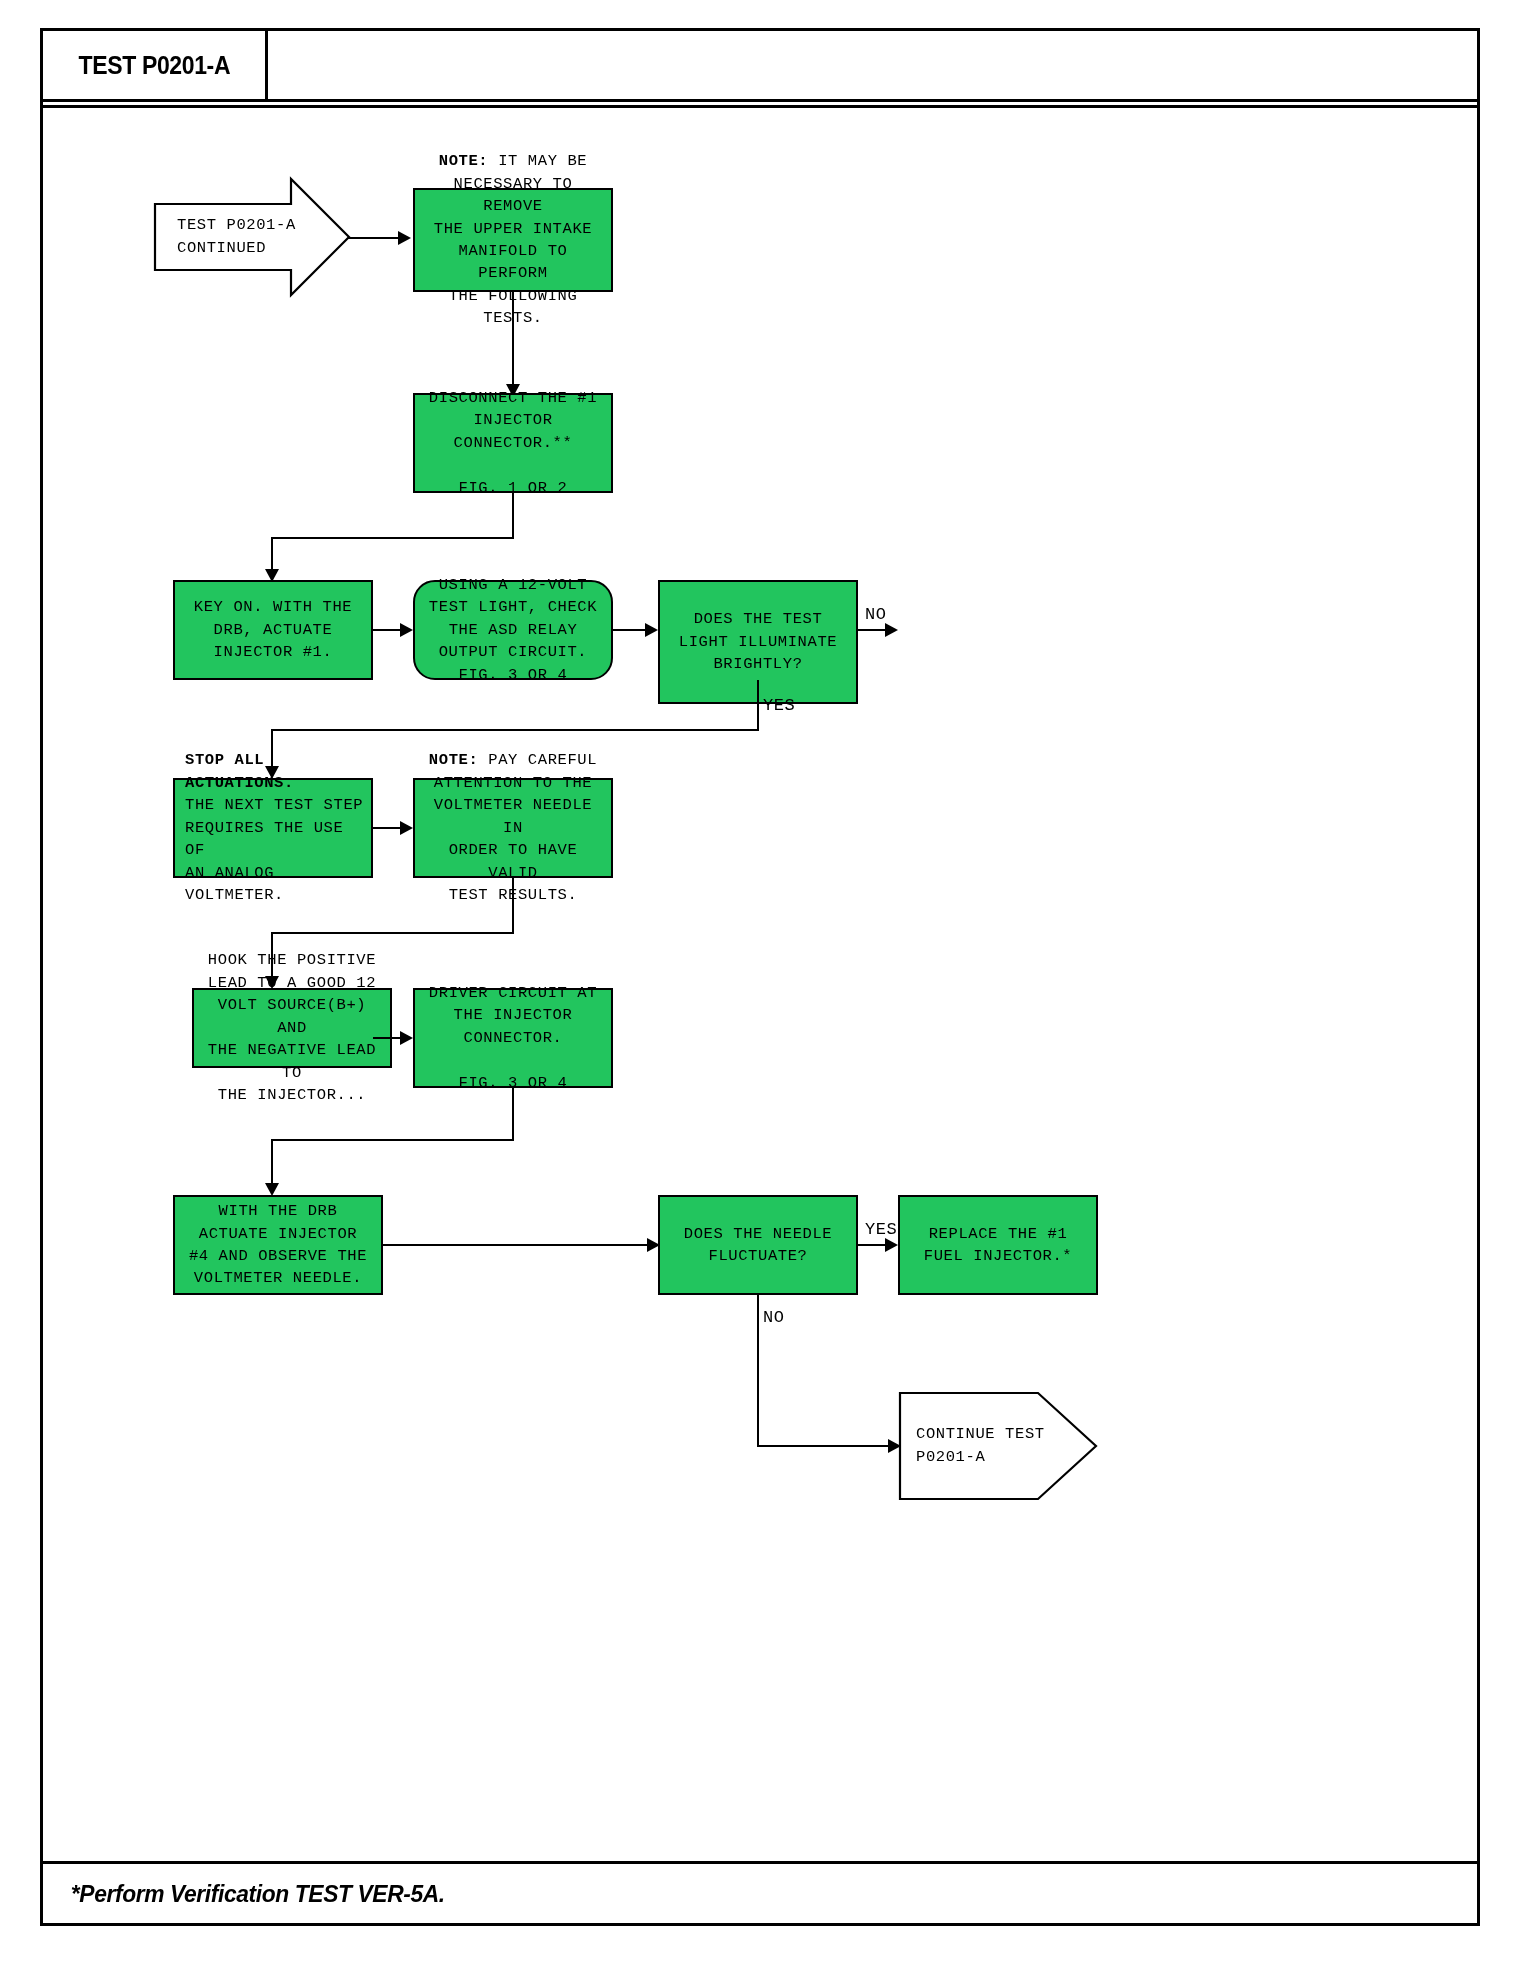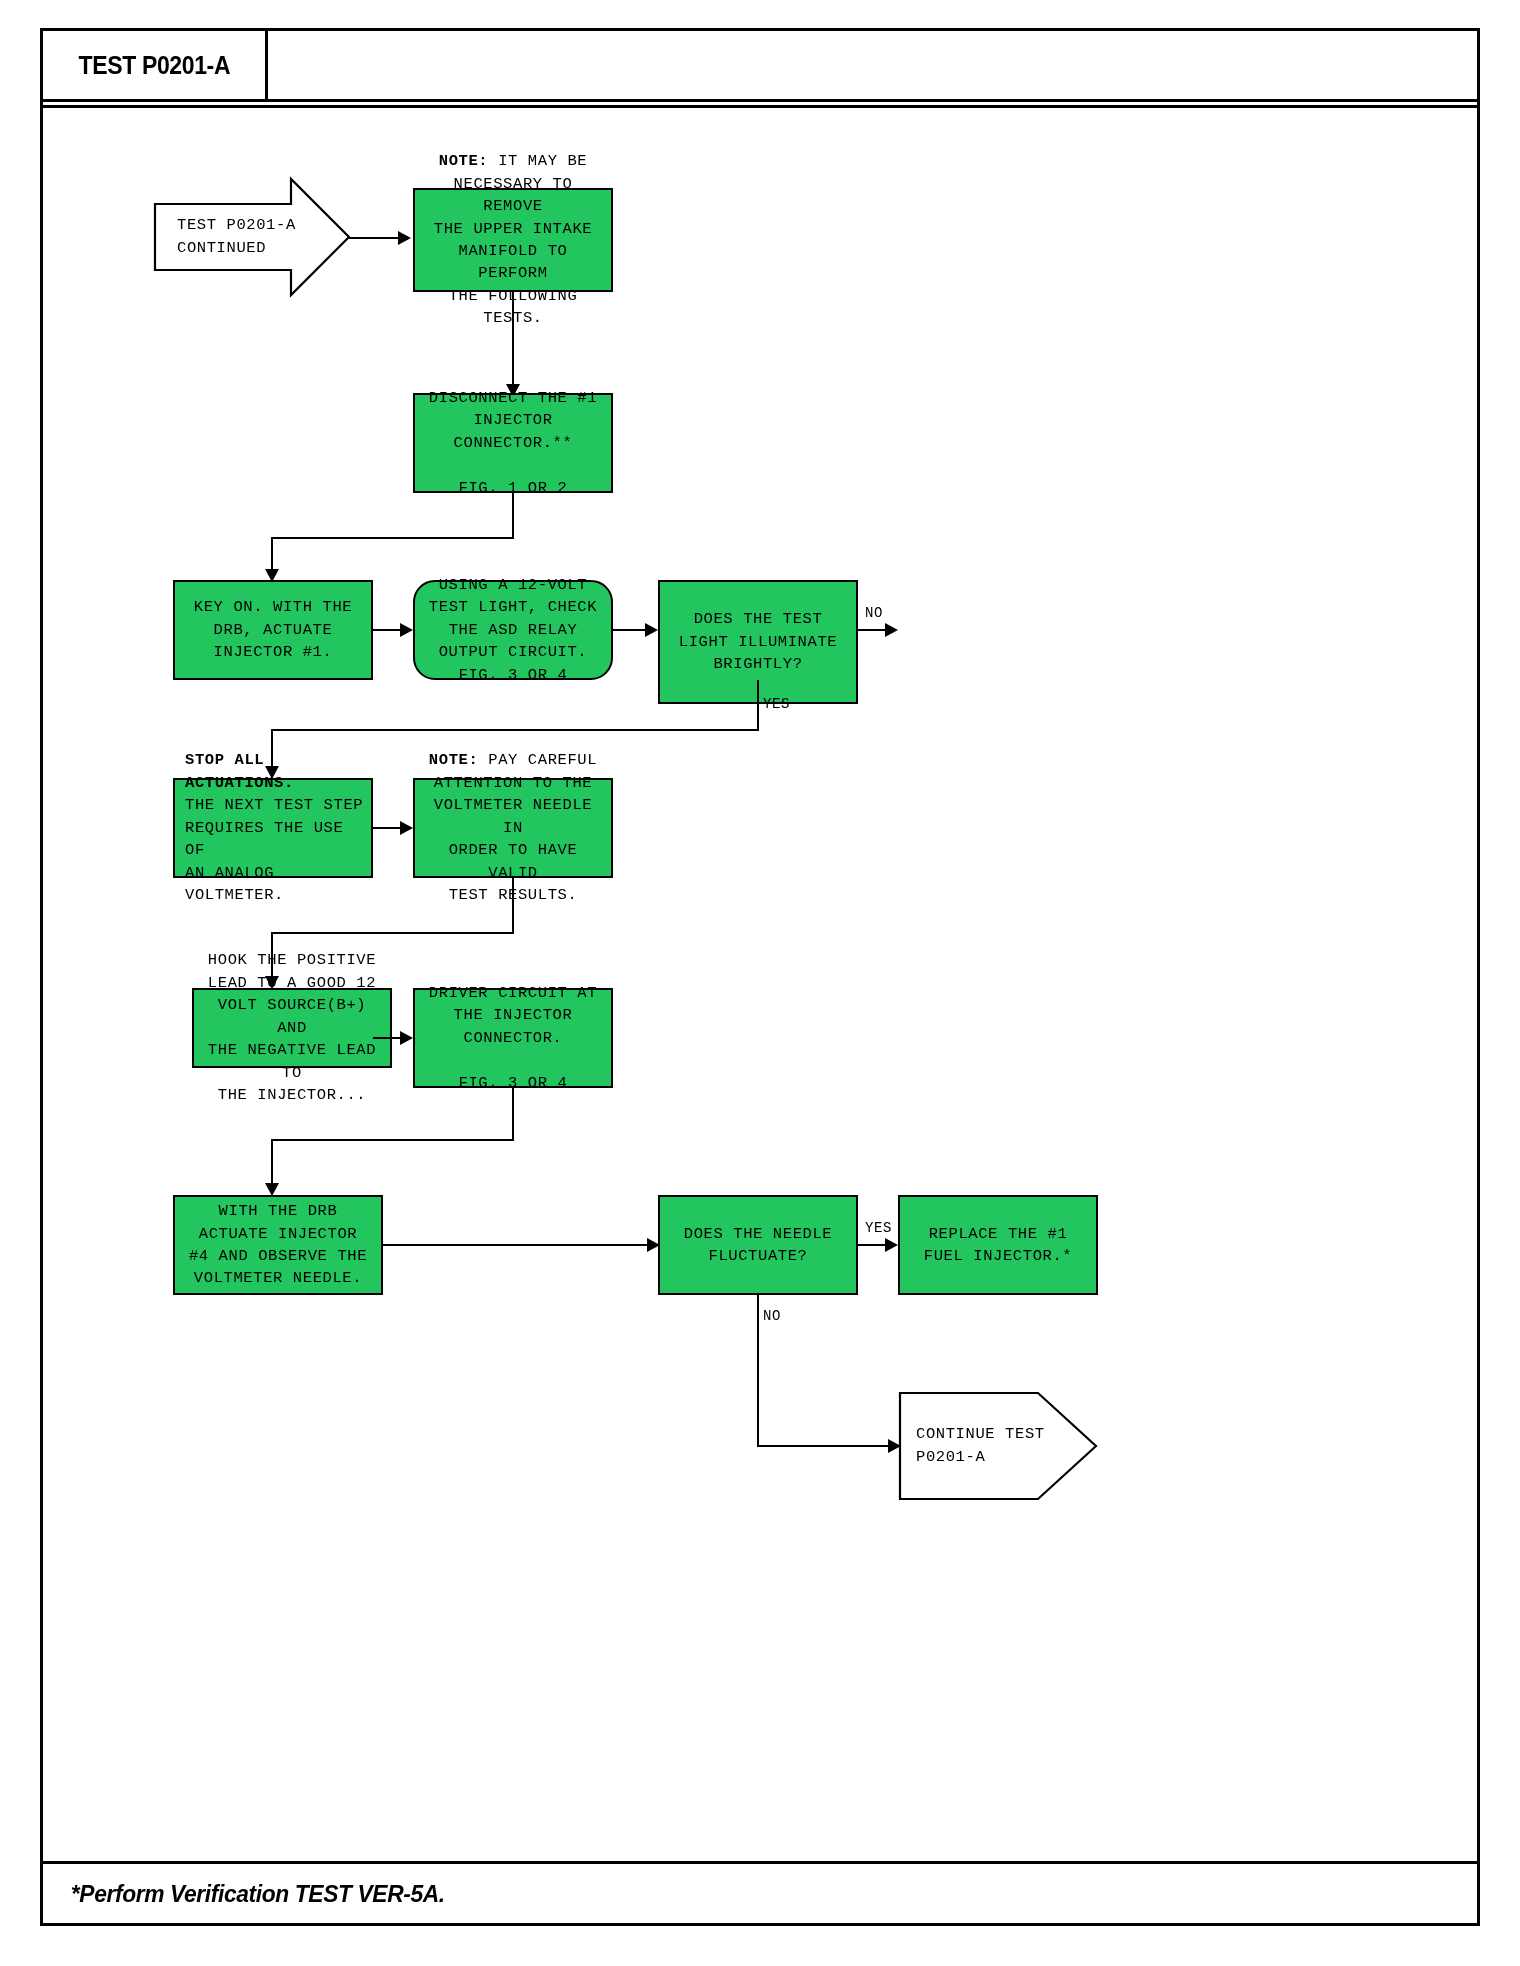--- a/index.html
+++ b/index.html
@@ -41,21 +41,21 @@
 
   
   .ln{position:absolute;background:#000;}
   .ln.h{height:2px;}
   .ln.v{width:2px;}
   .arw{position:absolute;width:0;height:0;}
   .arw.r{border-top:7px solid transparent;border-bottom:7px solid transparent;border-left:13px solid #000;}
   .arw.d{border-left:7px solid transparent;border-right:7px solid transparent;border-top:13px solid #000;}
 
   .lbl{position:absolute;font-family:"Liberation Mono","DejaVu Sans Mono",monospace;
-       font-size:14px;letter-spacing:0.6px;color:#000;}
+       font-size:17px;letter-spacing:0.6px;color:#000;}
 </style>
 </head>
 <body>
 
 <div class="page">
 
   <div class="header">
     <div class="header-code">
       <span>TEST P0201-A</span>
     </div>

